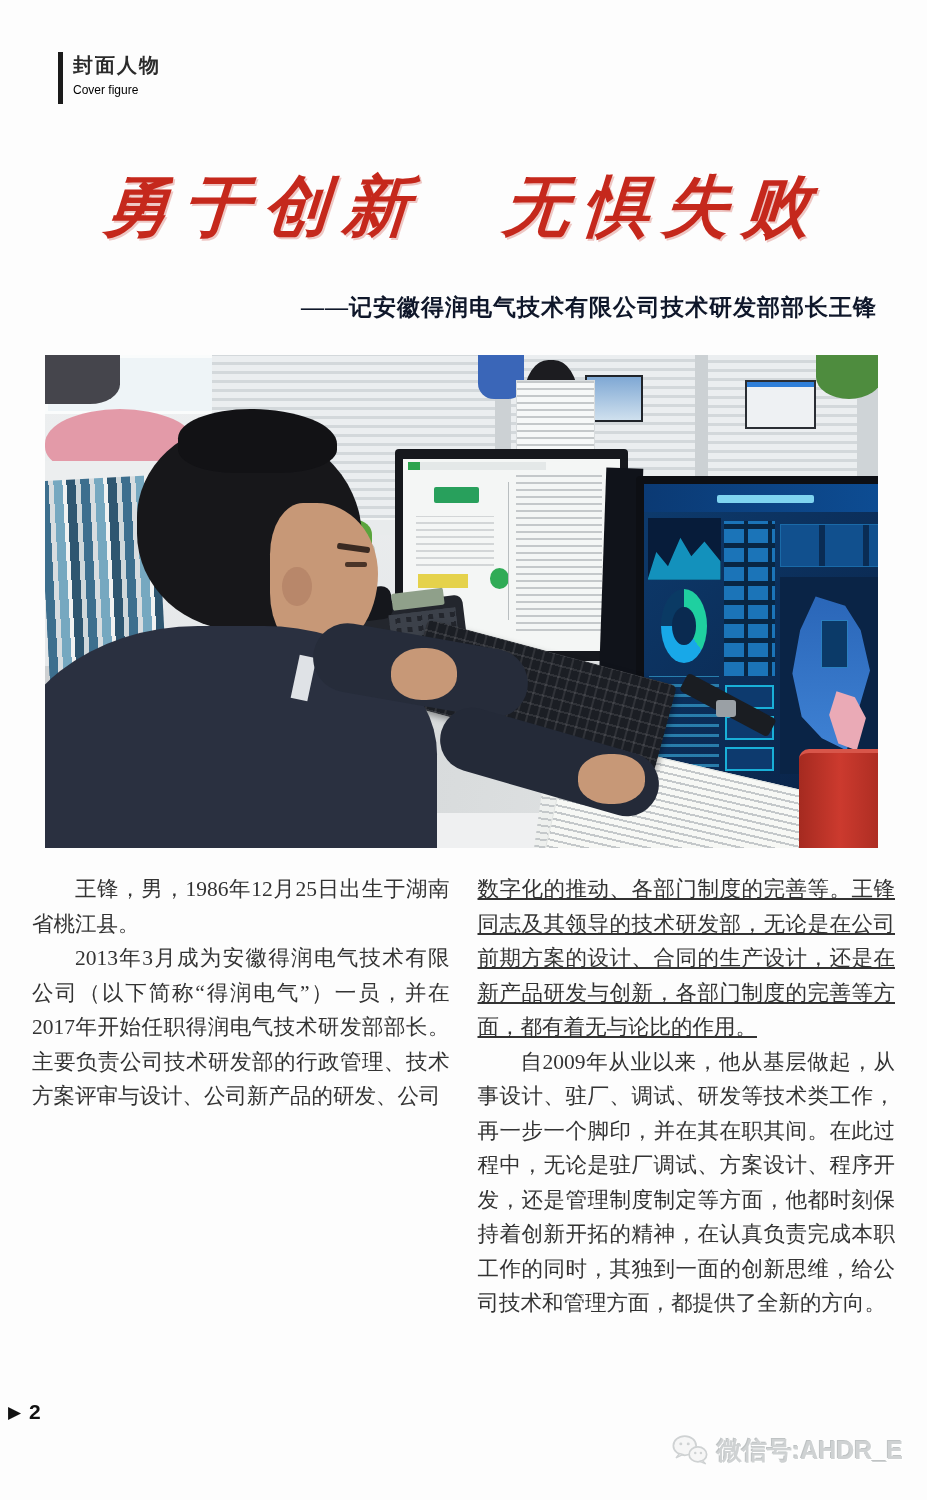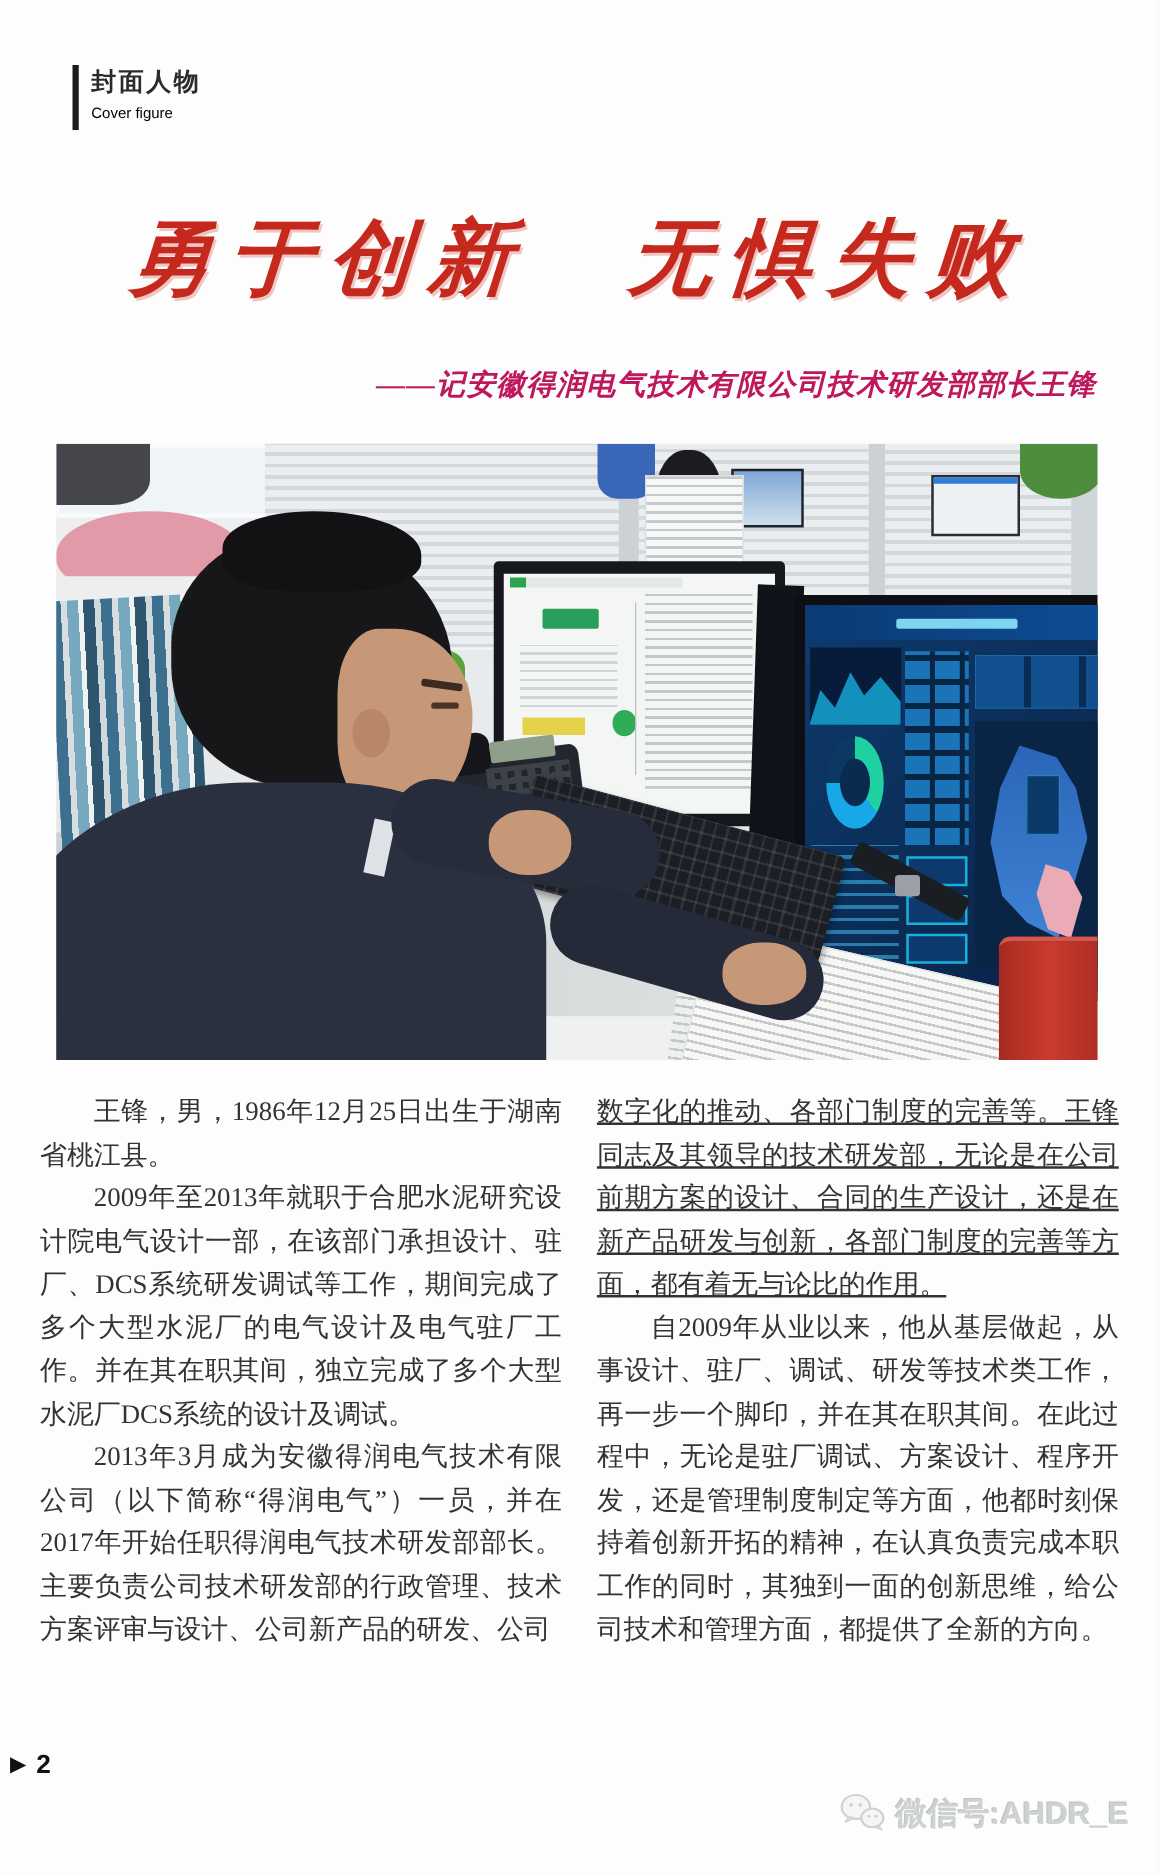--- a/index.html
+++ b/index.html
@@ -17,23 +17,22 @@
   
   .main-title {
     position:absolute; top:162px; left:0; width:100%; text-align:center;
     font-family:"DejaVu Serif","Liberation Serif",serif;
     font-size:66px; font-weight:bold; font-style:italic; color:#c5281c;
     letter-spacing:14px; white-space:pre; transform:skewX(-4deg);
     text-shadow:2px 2px 0 rgba(197,40,28,0.25);
   }
   .sub-title {
     position:absolute; top:292px; left:0; right:50px; text-align:right;
-    font-size:23px; font-weight:bold; color:#be185d; letter-spacing:1px;
+    font-size:23px; font-weight:bold; color:#0f172a; letter-spacing:1px;
     font-family:"Liberation Serif","DejaVu Serif",serif;
-    font-style:italic;
   }
   
   .photo { position:absolute; top:355px; left:45px; width:833px; height:493px;
     overflow:hidden; background:linear-gradient(#eef0f1,#e0e3e5); }
   .ph { position:absolute; }
   .blinds { background:repeating-linear-gradient(0deg,#d3d8db 0 3px,#ebeef0 3px 9px); }
   .lines  { background-image:repeating-linear-gradient(0deg,#c4c8ca 0 2px,transparent 2px 7px); }
   
   .article { position:absolute; top:872px; left:32px; width:863px; display:flex; gap:28px; }
   .col { flex:1; }
@@ -165,21 +164,20 @@
     <div class="ph" style="left:30%;top:61%;width:2%;height:9%;background:#dfe2e6;transform:rotate(12deg);"></div>
     <div class="ph" style="left:32%;top:57%;width:26%;height:14%;background:#262c3a;border-radius:40px;transform:rotate(10deg);"></div>
     <div class="ph" style="left:41.5%;top:59.5%;width:8%;height:10.5%;background:#c79877;border-radius:46%;"></div>
     <div class="ph" style="left:47%;top:76%;width:27%;height:13%;background:#242a38;border-radius:40px;transform:rotate(16deg);"></div>
     <div class="ph" style="left:64%;top:81%;width:8%;height:10%;background:#c79877;border-radius:46%;"></div>
   </div>
 
   <div class="article">
     <div class="col">
       <p>王锋，男，1986年12月25日出生于湖南省桃江县。</p>
-      <p>2009年至2013年就职于合肥水泥研究设计院电气设计一部，在该部门承担设计、驻厂、DCS系统研发调试等工作，期间完成了多个大型水泥厂的电气设计及电气驻厂工作。并在其在职其间，独立完成了多个大型水泥厂DCS系统的设计及调试。</p>
       <p>2013年3月成为安徽得润电气技术有限公司（以下简称“得润电气”）一员，并在2017年开始任职得润电气技术研发部部长。主要负责公司技术研发部的行政管理、技术方案评审与设计、公司新产品的研发、公司</p>
     </div>
     <div class="col">
       <p class="cont">数字化的推动、各部门制度的完善等。王锋同志及其领导的技术研发部，无论是在公司前期方案的设计、合同的生产设计，还是在新产品研发与创新，各部门制度的完善等方面，都有着无与论比的作用。</p>
       <p>自2009年从业以来，他从基层做起，从事设计、驻厂、调试、研发等技术类工作，再一步一个脚印，并在其在职其间。在此过程中，无论是驻厂调试、方案设计、程序开发，还是管理制度制定等方面，他都时刻保持着创新开拓的精神，在认真负责完成本职工作的同时，其独到一面的创新思维，给公司技术和管理方面，都提供了全新的方向。</p>
     </div>
   </div>
 
   <div class="page-num">
     <span class="tri">▶</span>

